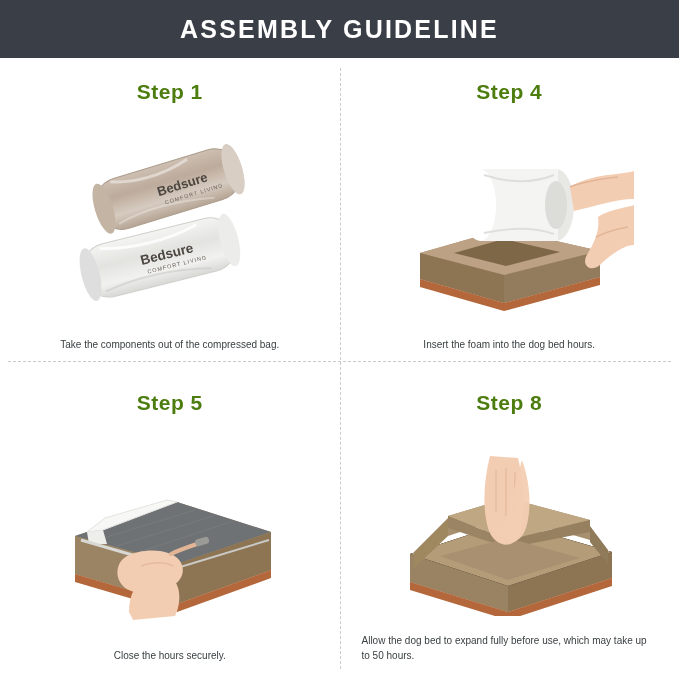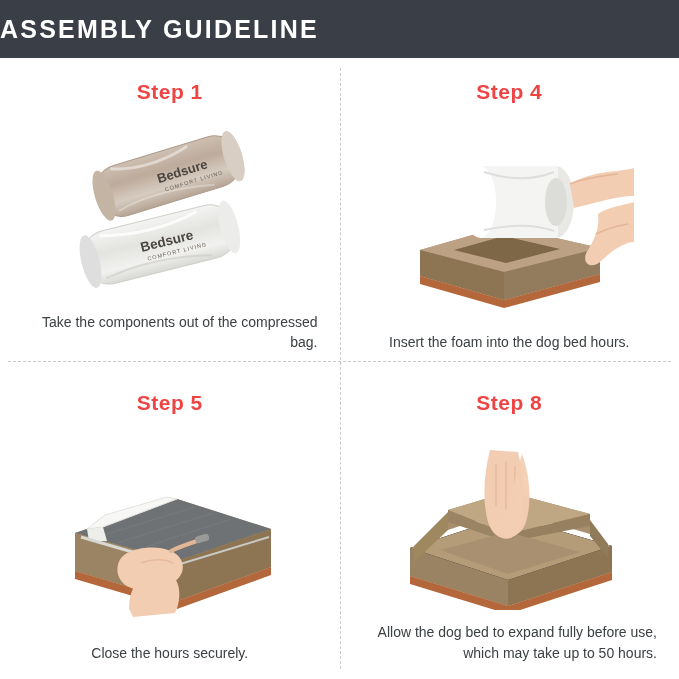--- a/index.html
+++ b/index.html
@@ -21,20 +21,21 @@
     display: flex;
     flex-direction: column;
     background: #ffffff;
   }
   
   .header {
     height: 58px;
     background: #3a3f47;
     display: flex;
     align-items: center;
+    justify-content: center;
     flex: 0 0 auto;
   }
   .header-title {
     color: #ffffff;
     font-size: 25px;
     letter-spacing: 2.2px;
     font-weight: bold;
   }
   
   .grid {
@@ -64,36 +65,36 @@
     position: relative;
     display: flex;
     flex-direction: column;
     align-items: center;
     padding: 14px 22px 6px 22px;
     box-sizing: border-box;
   }
   .step-title {
     font-size: 21px;
     font-weight: bold;
-    color: #ef4444;
+    color: #4d7c0f;
     letter-spacing: 0.5px;
     margin: 8px 0 4px 0;
   }
   .art {
     flex: 1 1 auto;
     width: 100%;
     display: flex;
     align-items: center;
     justify-content: center;
     position: relative;
   }
   .caption {
-    font-size: 14px;
+    font-size: 10px;
     line-height: 1.45;
-    text-align: right;
+    text-align: left;
     color: #3b4043;
     max-width: 300px;
     margin-bottom: 10px;
   }
   svg { display: block; }
 </style>
 </head>
 <body>
 
 <div class="page">

